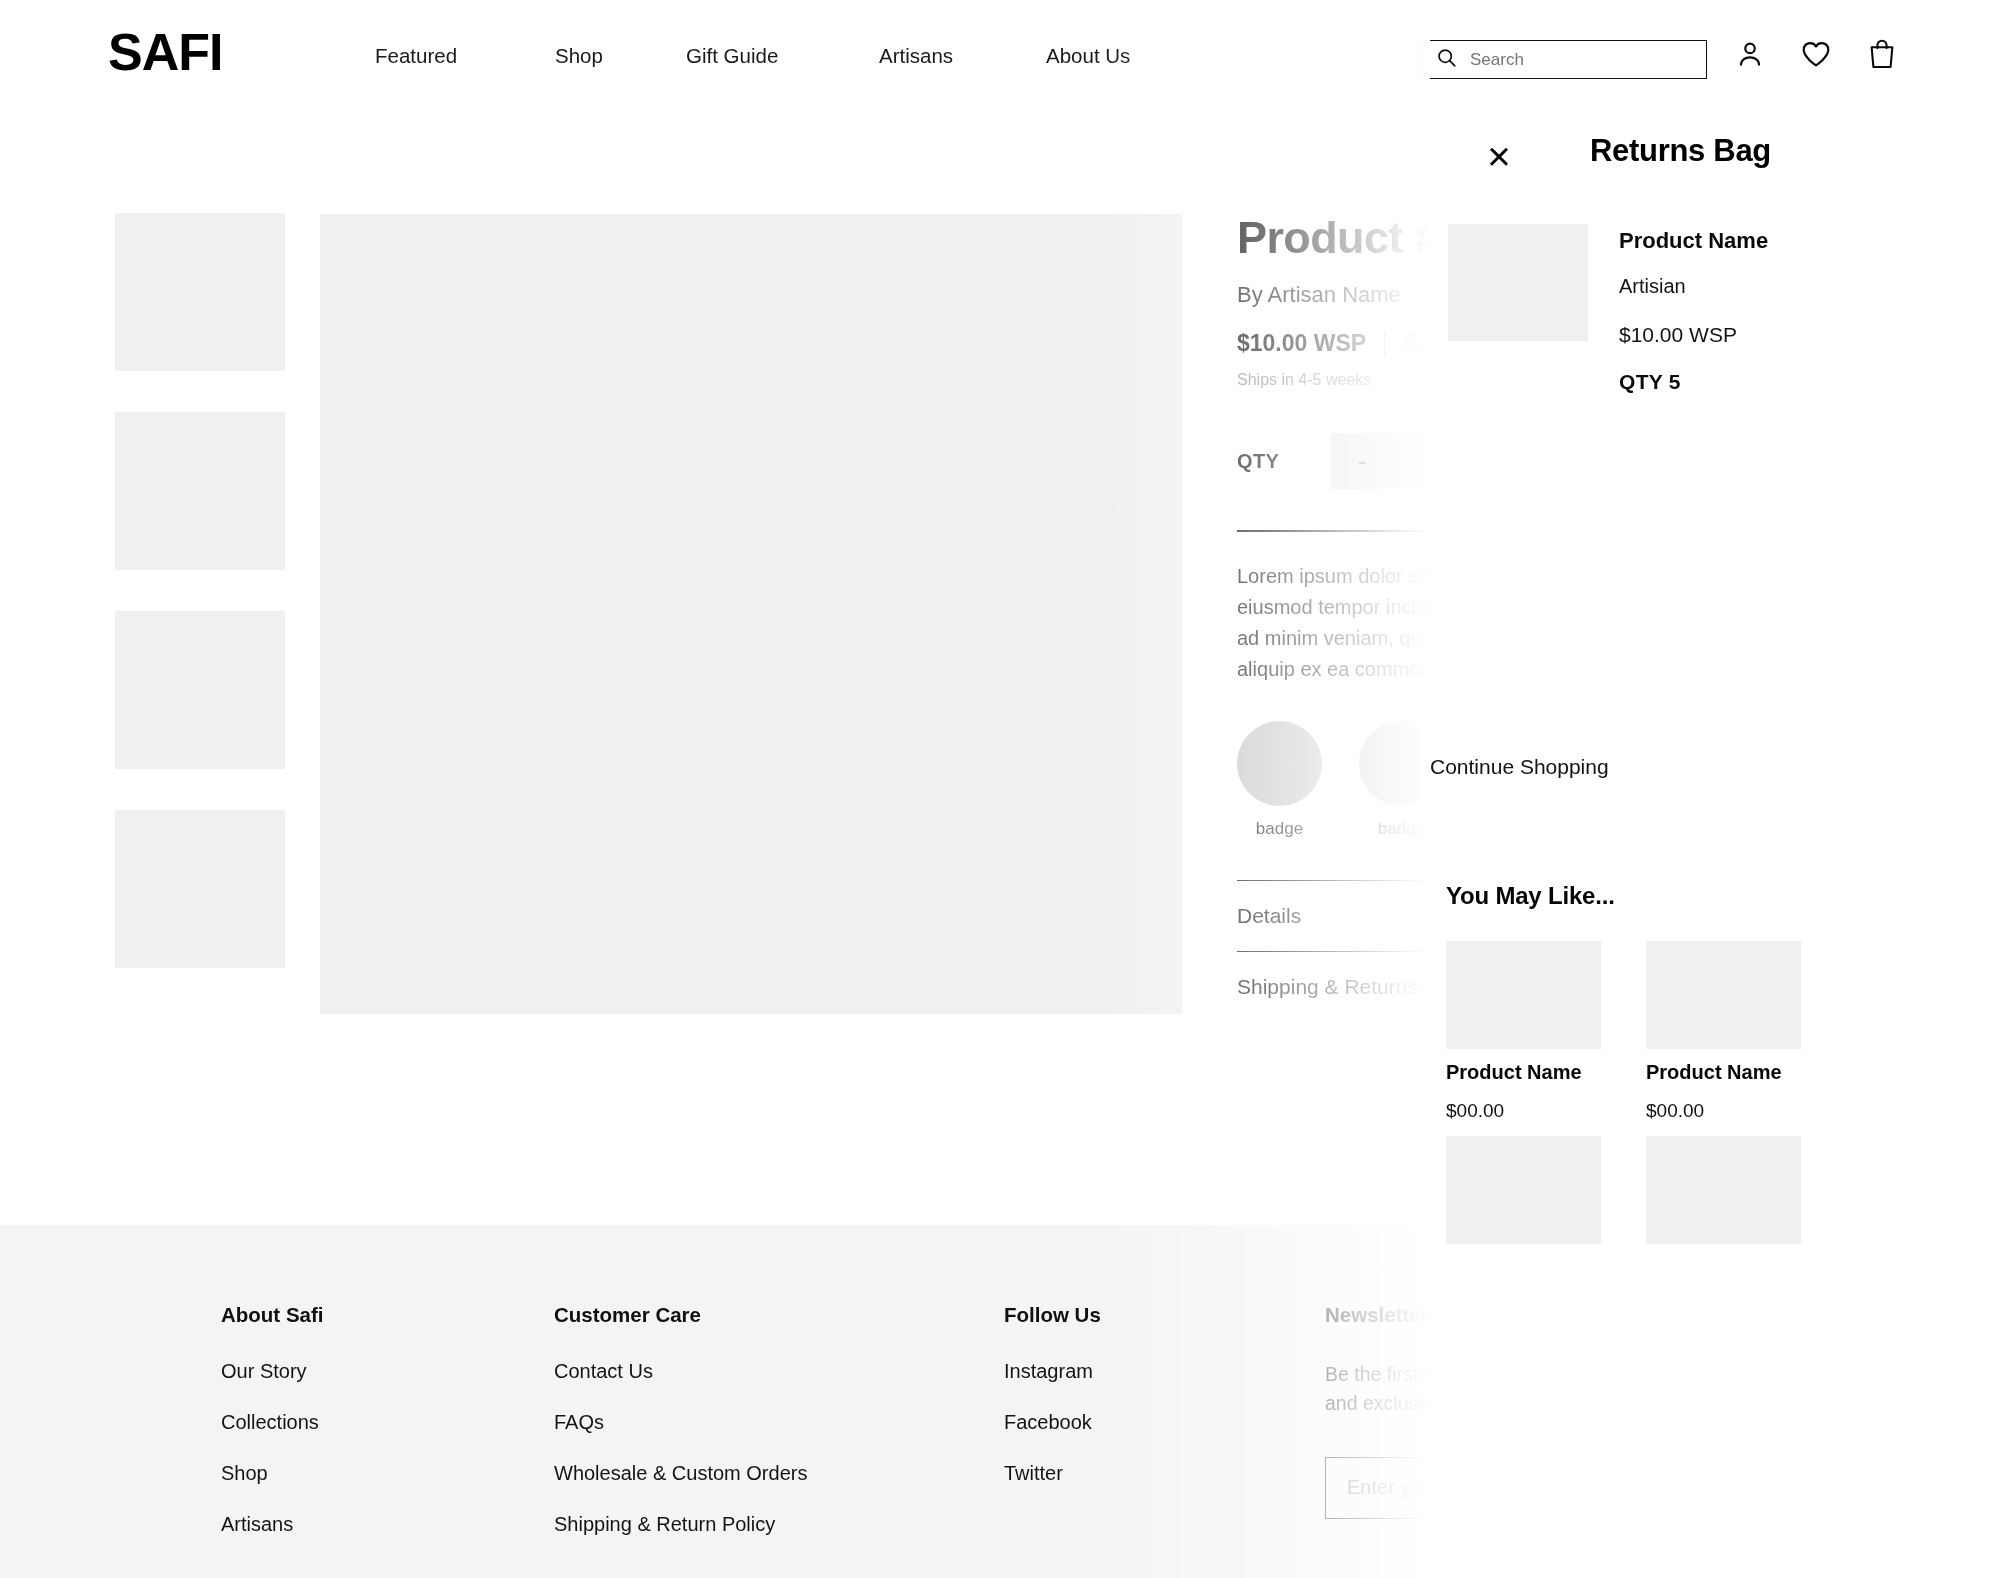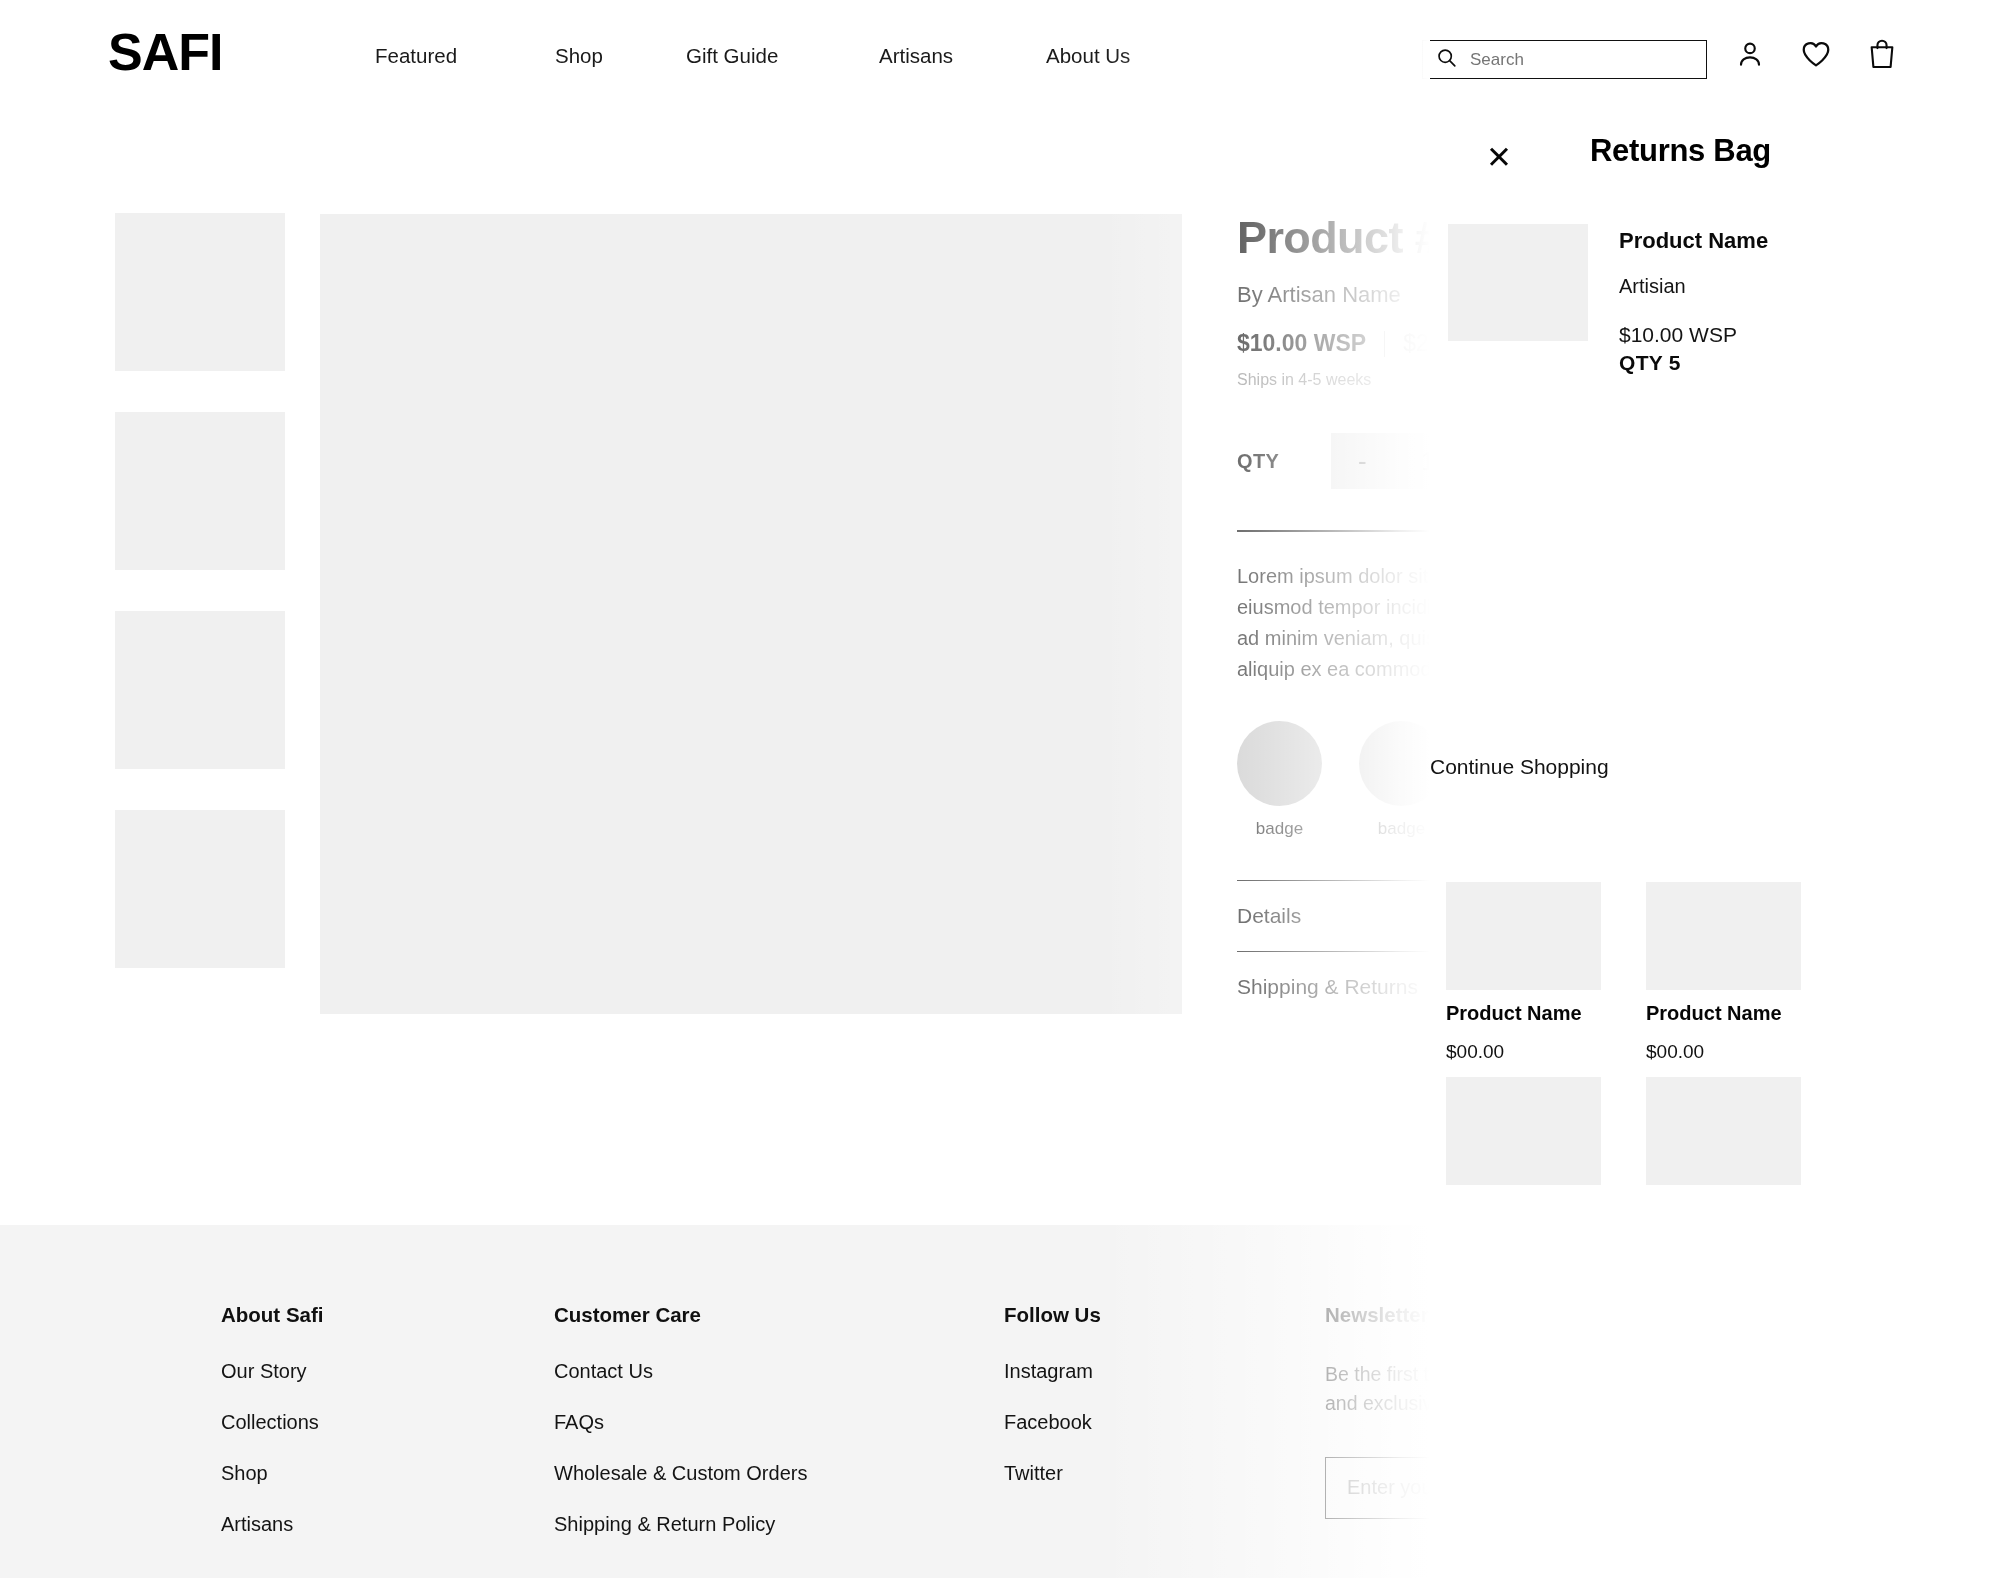--- a/index.html
+++ b/index.html
@@ -356,21 +356,21 @@
   }
   .bag-item-thumb {
     width: 140px;
     height: 117px;
     background: #f0f0f0;
   }
   .bag-item-info { margin-left: 31px; padding-top: 4px; }
   .bi-name { font-size: 22px; font-weight: 700; color: #0a0a0a; }
   .bi-artisan { font-size: 20px; color: #141414; margin-top: 21px; }
   .bi-price { font-size: 21px; color: #141414; margin-top: 25px; }
-  .bi-qty { font-size: 21px; font-weight: 700; color: #0a0a0a; margin-top: 4px; letter-spacing: 0.3px; }
+  .bi-qty { font-size: 21px; font-weight: 700; color: #0a0a0a; margin-top: 23px; letter-spacing: 0.3px; }
 
   .continue-shopping {
     position: absolute;
     top: 635px;
     left: 0;
     width: 570px;
     text-align: left;
     font-size: 21px;
     color: #131313;
     cursor: pointer;
@@ -582,20 +582,21 @@
         <div class="bi-name">Product Name</div>
         <div class="bi-artisan">Artisian</div>
         <div class="bi-price">$10.00 WSP</div>
         <div class="bi-qty">QTY  5</div>
       </div>
     </div>
 
     <div class="continue-shopping">Continue Shopping</div>
 
     <div class="ymal">
+      <div class="ymal-head">You May Like...</div>
       <div class="ymal-grid">
         <div class="ymal-card">
           <div class="ymal-img"></div>
           <div class="ymal-name">Product Name</div>
           <div class="ymal-price">$00.00</div>
           <div class="ymal-img2"></div>
         </div>
         <div class="ymal-card">
           <div class="ymal-img"></div>
           <div class="ymal-name">Product Name</div>

